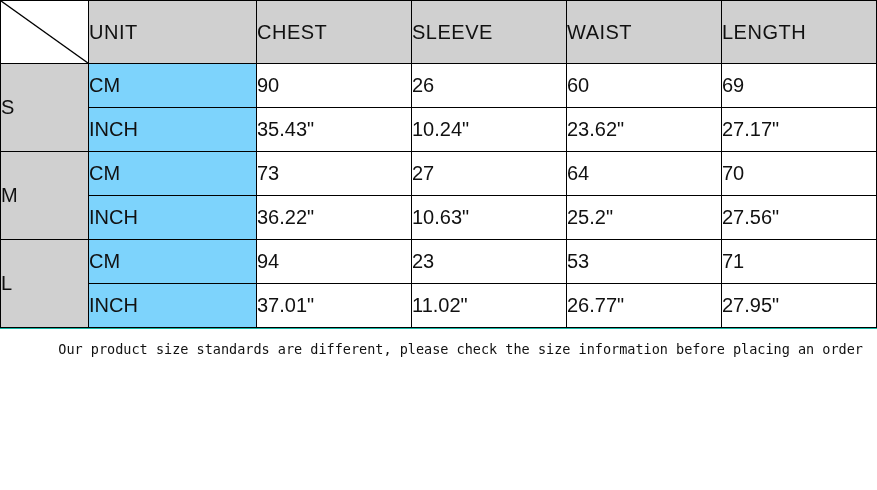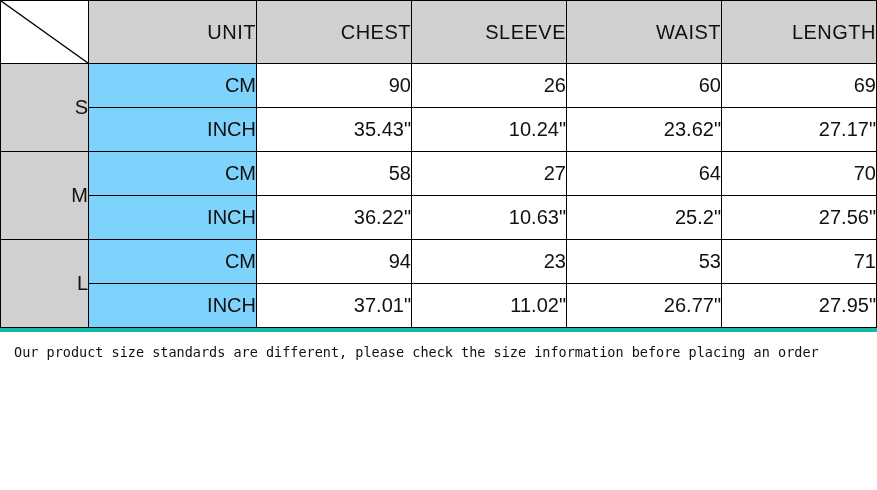--- a/index.html
+++ b/index.html
@@ -39,21 +39,21 @@
     font-family: "Liberation Sans", sans-serif;
   }
   
   .size-table {
     border-collapse: collapse;
     table-layout: fixed;
     width: 877px;
   }
   .size-table td {
     border: 1px solid #000000;
-    text-align: right;
+    text-align: left;
     vertical-align: middle;
     font-size: 20px;
     color: #111111;
     font-weight: 400;
     padding: 0;
   }
   
   .col-size   { width: 88px; }
   .col-unit   { width: 168px; }
   .col-data   { width: 155px; }
@@ -94,26 +94,26 @@
   .val-cell {
     background: #ffffff;
     height: 43px;
     font-size: 21px;
     margin-top: 13px;
   }
   
   .note {
     flex: 1;
     background: #ffffff;
-    border-top: 4px solid #14b8a6;
+    border-top: 1px solid #14b8a6;
     box-sizing: border-box;
     display: flex;
     align-items: flex-start;
-    justify-content: flex-start;
-    padding: 10px 2px 0 14px;
+    justify-content: flex-end;
+    padding: 10px 14px 0 14px;
   }
   .note-text {
     font-family: "DejaVu Sans Mono", monospace;
     font-size: 13.5px;
     line-height: 1.55;
     color: #111111;
     text-align: center;
     max-width: 845px;
     letter-spacing: 0px;
   }
@@ -164,21 +164,21 @@
         <td class="unit-cell">INCH</td>
         <td class="val-cell">35.43"</td>
         <td class="val-cell">10.24"</td>
         <td class="val-cell">23.62"</td>
         <td class="val-cell">27.17"</td>
       </tr>
 
       <tr>
         <td class="size-cell" rowspan="2">M</td>
         <td class="unit-cell">CM</td>
-        <td class="val-cell">58</td>
+        <td class="val-cell">73</td>
         <td class="val-cell">27</td>
         <td class="val-cell">64</td>
         <td class="val-cell">70</td>
       </tr>
       <tr>
         <td class="unit-cell">INCH</td>
         <td class="val-cell">36.22"</td>
         <td class="val-cell">10.63"</td>
         <td class="val-cell">25.2"</td>
         <td class="val-cell">27.56"</td>

